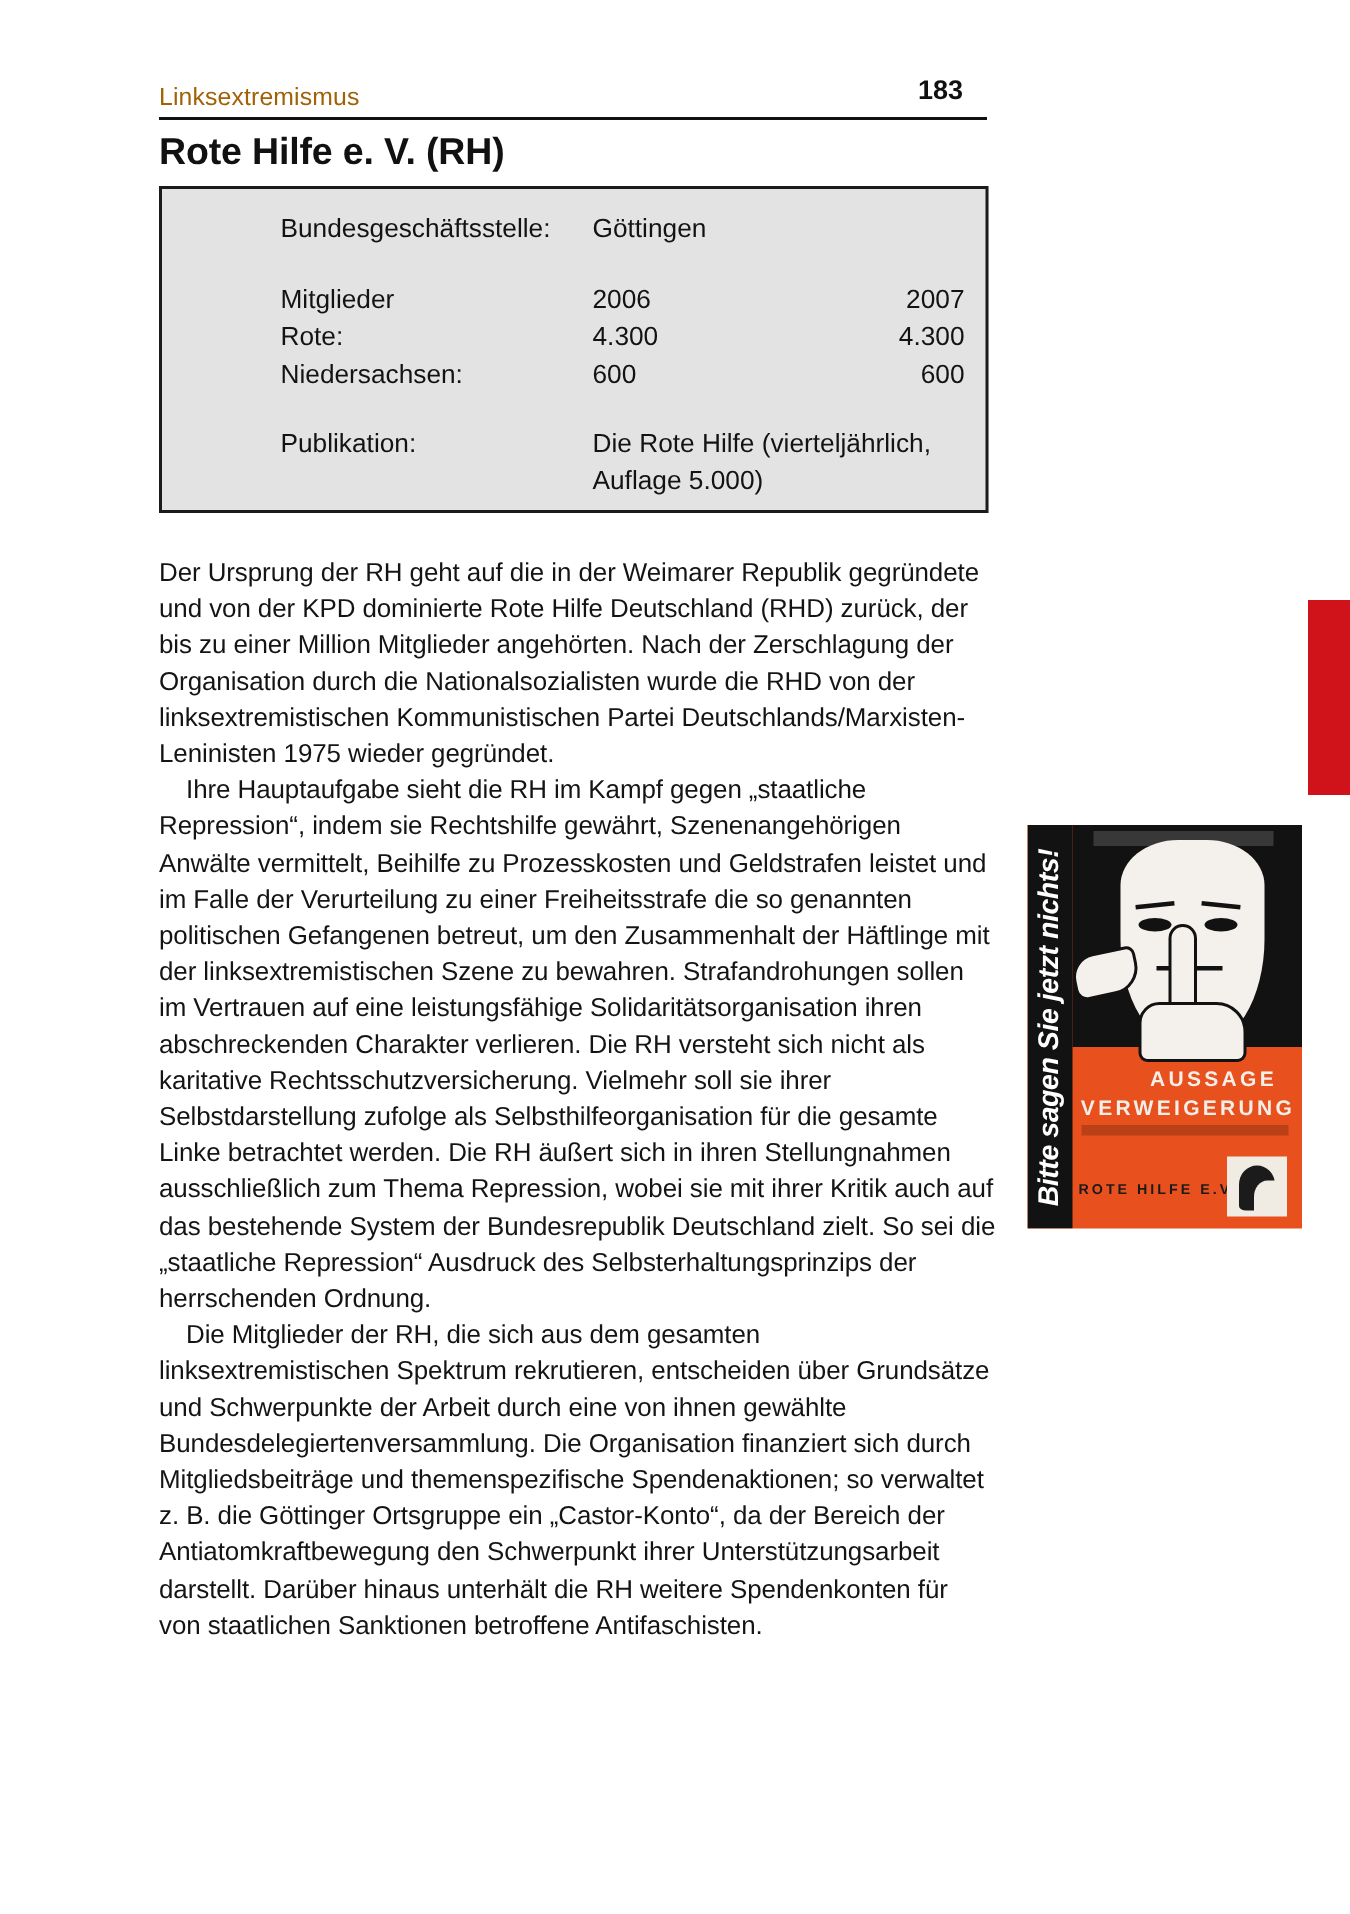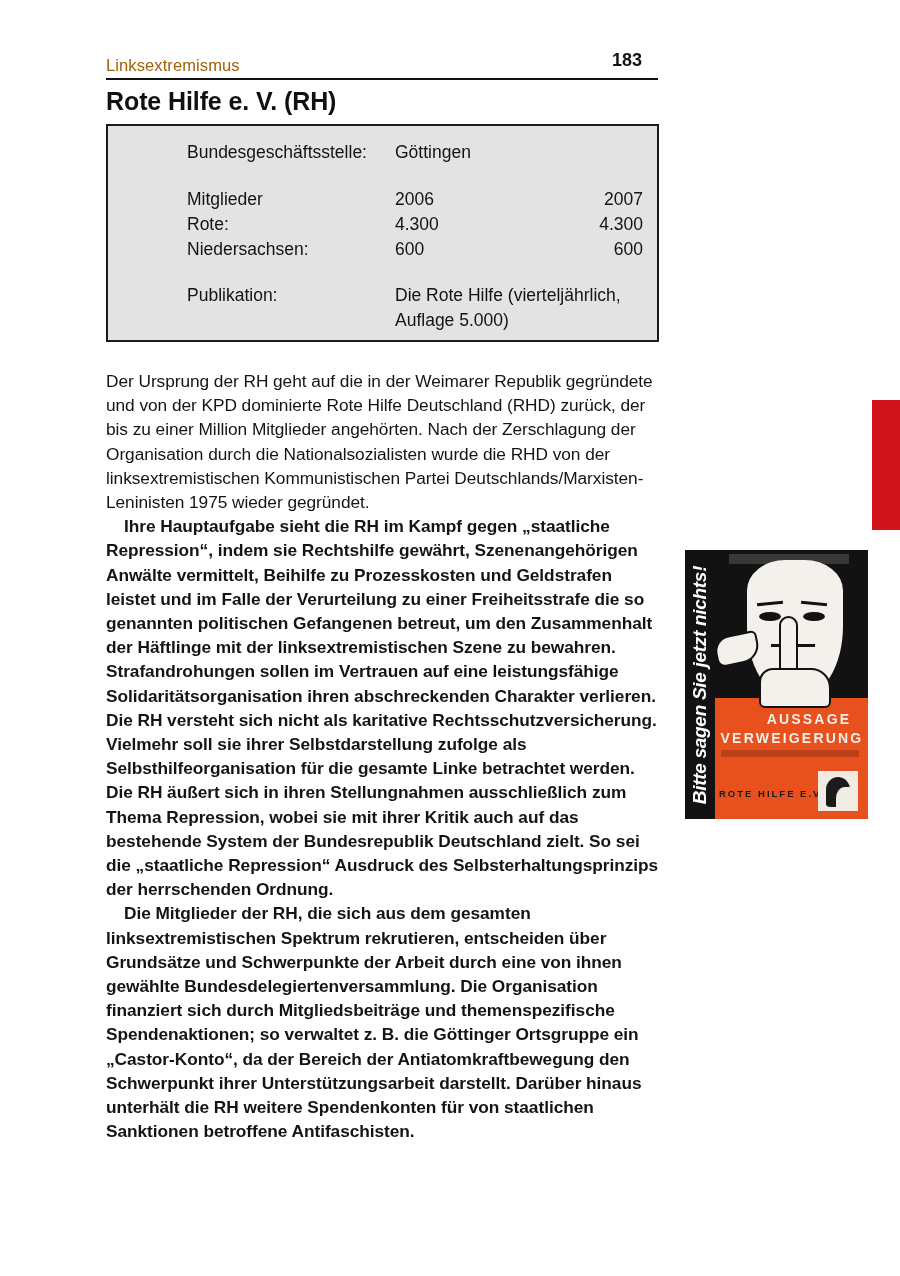--- a/index.html
+++ b/index.html
@@ -126,21 +126,20 @@
     line-height: 24.2px;
     color: #141414;
     letter-spacing: -0.05px;
   }
   #body-text p {
     margin: 0;
     text-indent: 0;
   }
   #body-text p.indented {
     text-indent: 18px;
-    font-weight: bold;
   }
 
   
   #margin-tab {
     position: absolute;
     left: 872px;
     top: 400px;
     width: 28px;
     height: 130px;
     background: #d0121b;

